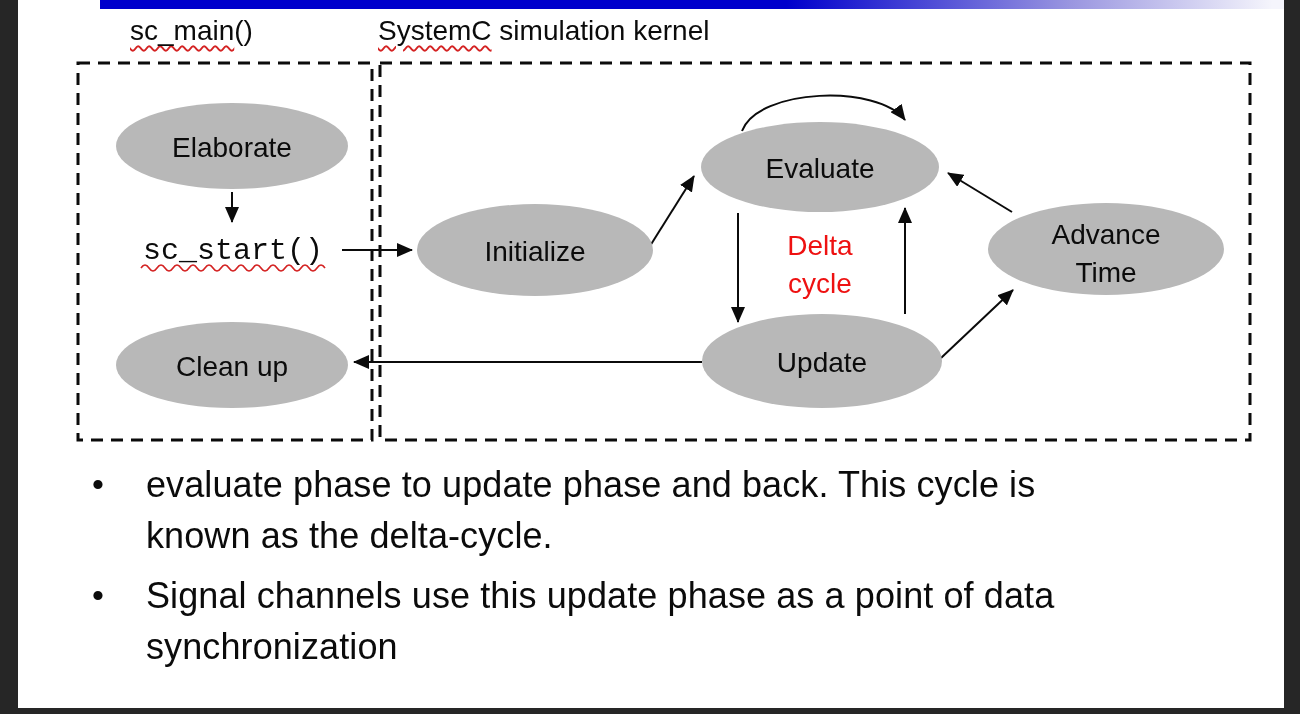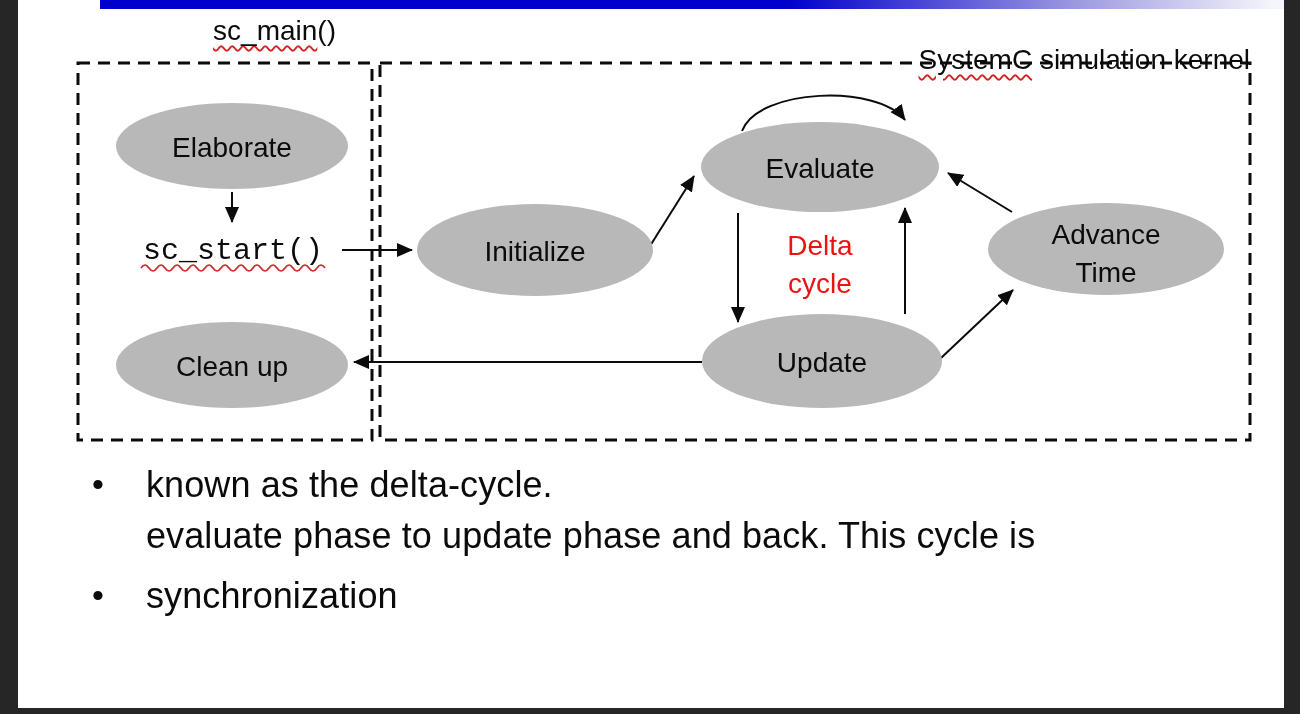--- a/index.html
+++ b/index.html
@@ -8,23 +8,23 @@
     font-family:"Liberation Sans","DejaVu Sans",sans-serif;color:#0b0b0b;
   }
   .edgebar{position:absolute;background:#262626;}
   #edge-left{left:0;top:0;width:18px;height:714px;}
   #edge-right{left:1284px;top:0;width:16px;height:714px;}
   #edge-bottom{left:0;top:708px;width:1300px;height:6px;}
   #topbar{
     position:absolute;left:100px;top:0;width:1184px;height:9px;
     background:linear-gradient(to right,#0000cc 0%,#0000cc 58%,#9a96e0 82%,#f5f5fc 99%);
   }
-  .hdr{position:absolute;top:14px;font-size:28px;line-height:34px;text-align:right;white-space:nowrap;}
+  .hdr{position:absolute;top:14px;font-size:28px;line-height:34px;text-align:left;white-space:nowrap;}
   #hdr-left{left:130px;width:206px;}
-  #hdr-right{left:378px;width:872px;margin-top:29px;}
+  #hdr-right{left:378px;width:872px;}
   .squiggle{
     text-decoration-line:underline;
     text-decoration-style:wavy;
     text-decoration-color:#d42222;
     text-decoration-thickness:1.5px;
     text-underline-offset:5px;
   }
   #diagram{position:absolute;left:0;top:0;width:1300px;height:714px;}
   .node-label{font-family:"Liberation Sans","DejaVu Sans",sans-serif;font-size:28px;fill:#0b0b0b;}
   .mono-label{font-family:"Liberation Mono","DejaVu Sans Mono",monospace;font-size:30px;fill:#0b0b0b;}
@@ -107,28 +107,29 @@
       <text class="node-label" x="1106" y="244" text-anchor="middle">Advance</text>
       <text class="node-label" x="1106" y="282" text-anchor="middle">Time</text>
     </g>
   </svg>
 
   <div id="bullets">
 
     <div class="bullet-row">
       <span class="bullet-marker">•</span>
       <div class="bullet-text">
+        <span class="bline">evaluate phase to update phase and back. This cycle is</span>
         <span class="bline">known as the delta-cycle.</span>
-        <span class="bline">evaluate phase to update phase and back. This cycle is</span>
       </div>
     </div>
 
     <div class="bullet-row">
       <span class="bullet-marker">•</span>
       <div class="bullet-text">
+        <span class="bline">Signal channels use this update phase as a point of data</span>
         <span class="bline">synchronization</span>
       </div>
     </div>
 
   </div>
 
   <div id="edge-left" class="edgebar"></div>
   <div id="edge-right" class="edgebar"></div>
   <div id="edge-bottom" class="edgebar"></div>
 </div>

